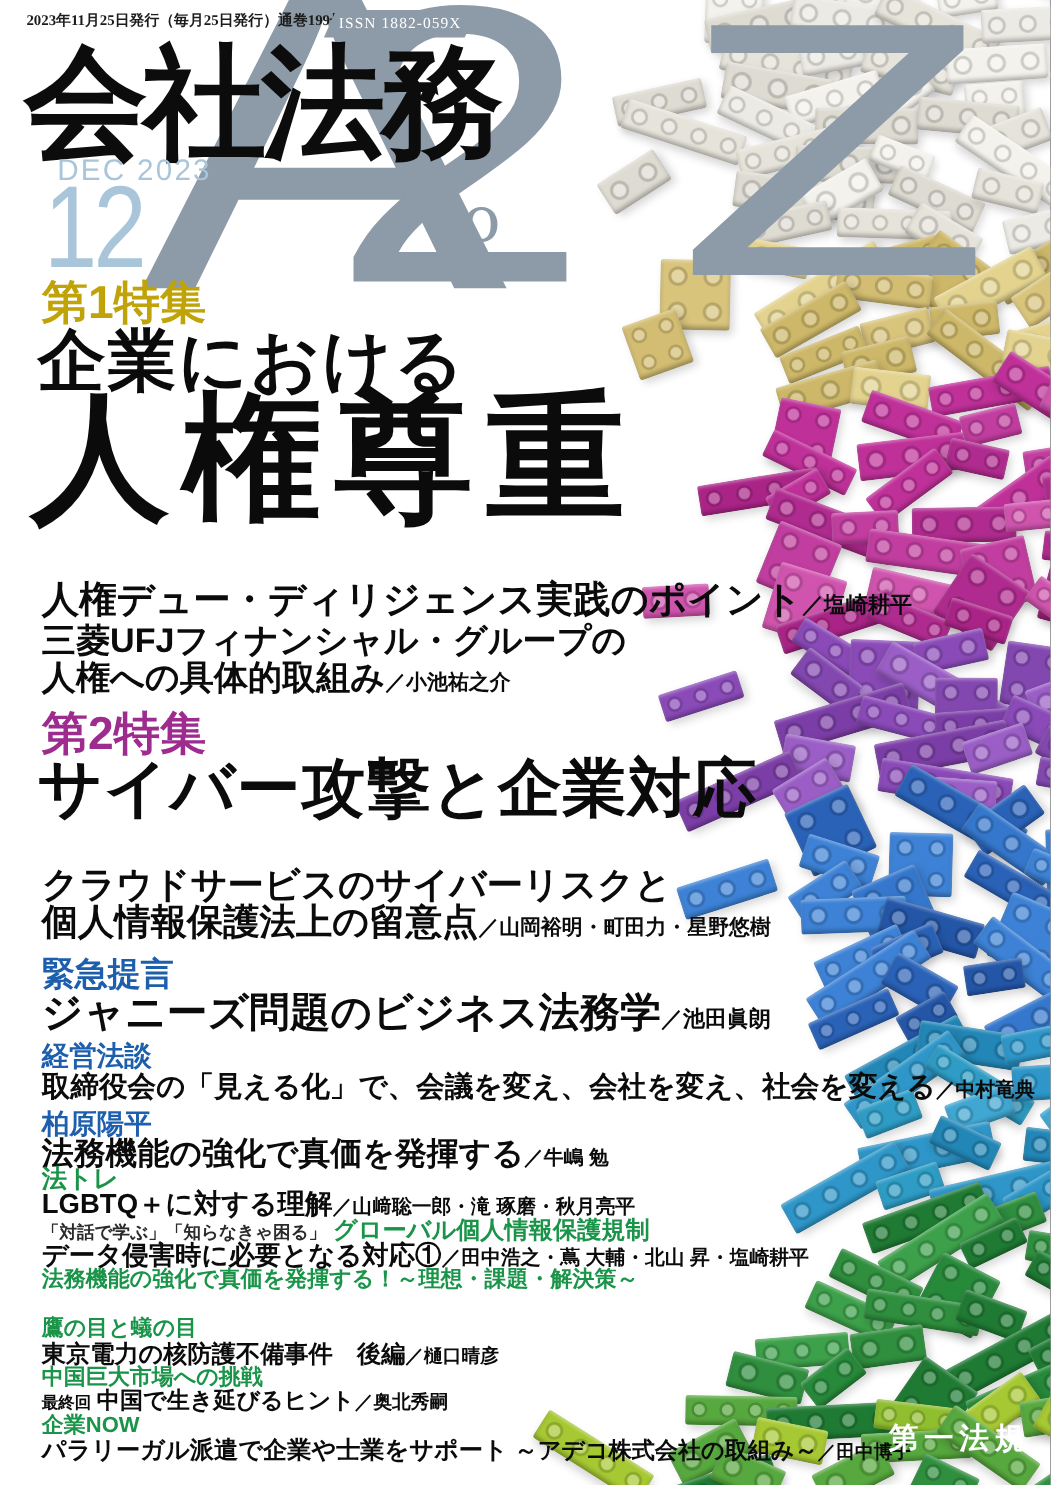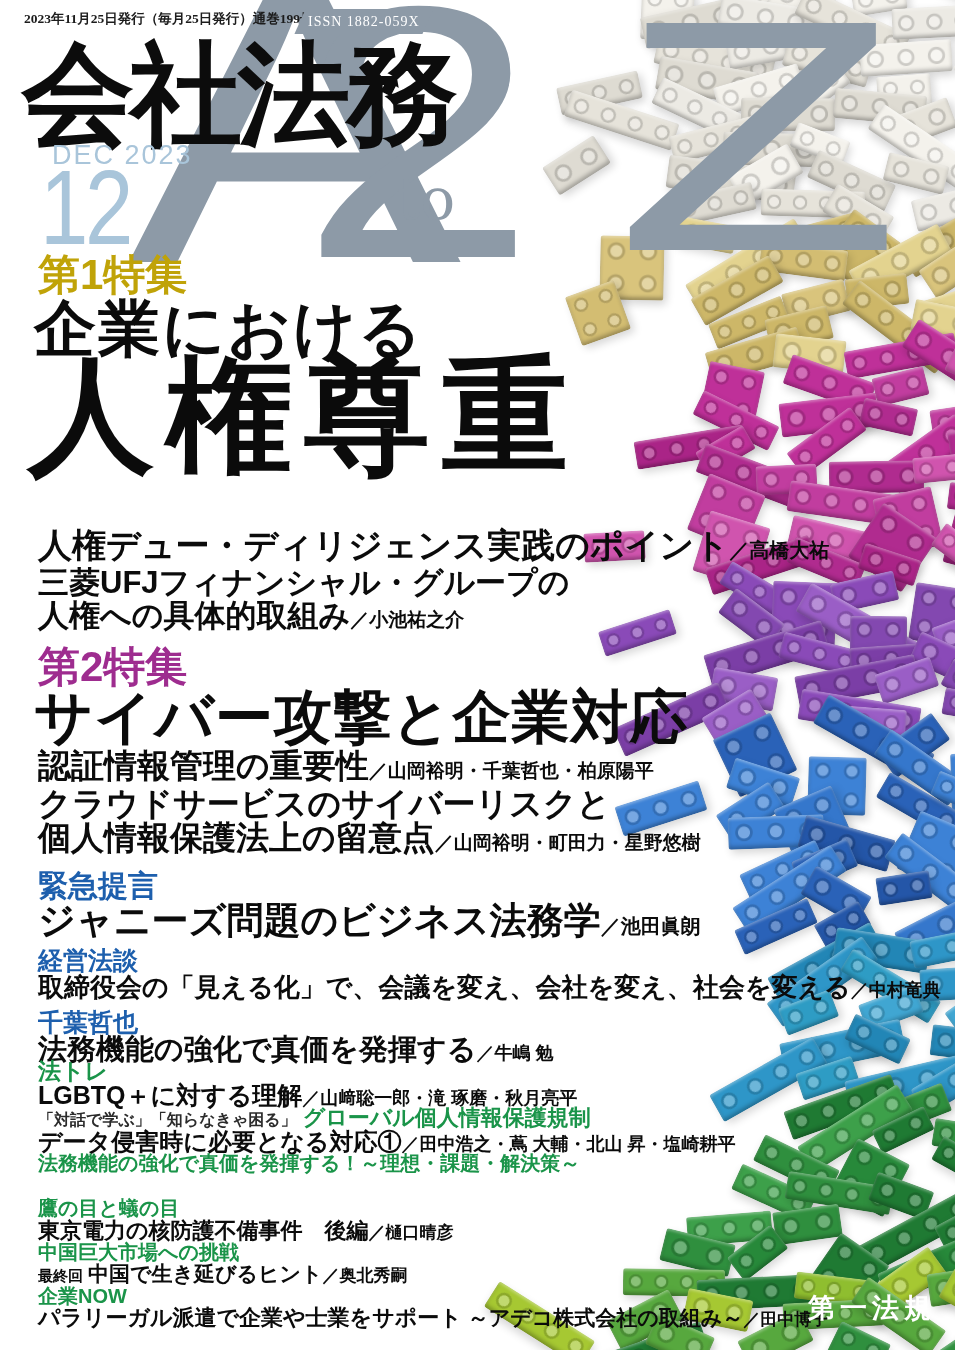--- a/index.html
+++ b/index.html
@@ -299,48 +299,45 @@
   </div>
 
   <div class="abs z3" id="magazine-title">会社法務</div>
   <div class="abs z3" id="date-label">DEC 2023</div>
   <div class="abs z3" id="issue-number">12</div>
 
   <div class="abs z3 lbl1" id="f1-label">第1特集</div>
   <div class="abs z3 hv" id="f1-title1">企業における</div>
   <div class="abs z3 hv" id="f1-title2">人権尊重</div>
   <div class="abs z3 hv" id="f1a1l2">
-    <span>人権デュー・ディリジェンス実践のポイント</span><span class="author">／高橋大祐</span>
+    <span>人権デュー・ディリジェンス実践のポイント</span><span class="author">／塩崎耕平</span>
   </div>
   <div class="abs z3 hv" id="f1a2l1">三菱UFJフィナンシャル・グループの</div>
   <div class="abs z3 hv" id="f1a2l2">
     <span>人権への具体的取組み</span><span class="author">／小池祐之介</span>
   </div>
 
   <div class="abs z3 lbl2" id="f2-label">第2特集</div>
   <div class="abs z3 hv" id="f2-title">サイバー攻撃と企業対応</div>
-  <div class="abs z3 hv" id="f2a1">
-    <span>認証情報管理の重要性</span><span class="author">／山岡裕明・千葉哲也・柏原陽平</span>
-  </div>
   <div class="abs z3 hv" id="f2a2l2">
     <span>個人情報保護法上の留意点</span><span class="author">／山岡裕明・町田力・星野悠樹</span>
   </div>
   <div class="abs z3 hv" id="f2a2l1">クラウドサービスのサイバーリスクと</div>
 
   <div class="abs z3 sec-label lblb" id="s0l">緊急提言</div>
   <div class="abs z3 sec-title" id="s0t">
     <span>ジャニーズ問題のビジネス法務学</span><span class="author">／池田眞朗</span>
   </div>
 
   <div class="abs z3 sec-label lblb" id="s1l">経営法談</div>
   <div class="abs z3 sec-title" id="s1t">
     <span>取締役会の「見える化」で、会議を変え、会社を変え、社会を変える</span><span class="author">／中村竜典</span>
   </div>
 
-  <div class="abs z3 sec-label lblb" id="s2l">千葉哲也</div>
+  <div class="abs z3 sec-label lblb" id="s2l">柏原陽平</div>
   <div class="abs z3 sec-title" id="s2t">
     <span>法務機能の強化で真価を発揮する</span><span class="author">／牛嶋 勉</span>
   </div>
 
   <div class="abs z3 sec-label lblg" id="s3l">法トレ</div>
   <div class="abs z3 sec-title" id="s3t">
     <span>LGBTQ＋に対する理解</span><span class="author">／山﨑聡一郎・滝 琢磨・秋月亮平</span>
   </div>
 
   <div class="abs z3 sec-label lblg" id="s4l">

